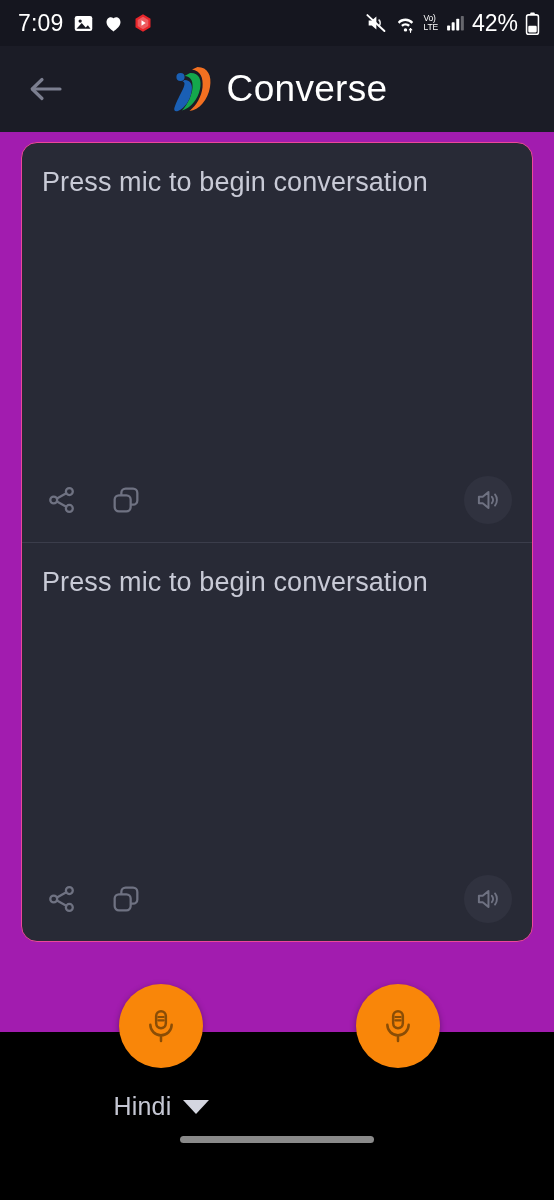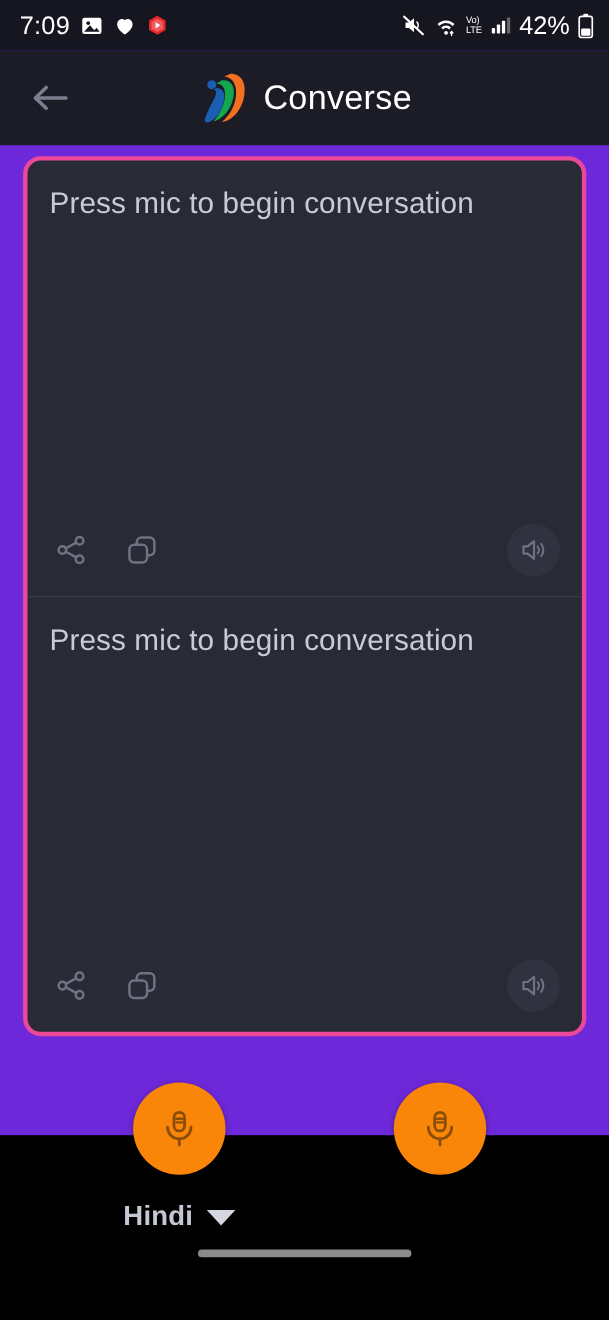--- a/index.html
+++ b/index.html
@@ -5,21 +5,21 @@
   * { margin:0; padding:0; box-sizing:border-box; }
   html, body {
     width:554px; height:1200px;
     background:#000;
     font-family:"Liberation Sans", sans-serif;
     overflow:hidden;
   }
   .phone {
     position:relative;
     width:554px; height:1032px;
-    background:#6d28d9;
+    background:#a21caf;
     display:flex; flex-direction:column;
   }
 
   
   .statusbar {
     height:46px;
     background:#15161f;
     display:flex; align-items:center;
     padding:0 14px 0 18px;
     flex:0 0 auto;
@@ -47,28 +47,28 @@
   .backbtn {
     position:absolute; left:22px; top:50%; transform:translateY(-50%);
     width:46px; height:46px;
     display:flex; align-items:center; justify-content:center;
   }
   .titlewrap {
     margin:0 auto;
     display:flex; align-items:center; gap:14px;
   }
   .app-title {
-    color:#ffffff; font-size:31px; font-weight:400; letter-spacing:0.3px;
+    color:#ffffff; font-size:37px; font-weight:400; letter-spacing:0.3px;
   }
 
   
   .card {
     margin:10px 21px 0 21px;
     background:#282a36;
-    border:4px solid #ec4899;
+    border:1px solid #ec4899;
     border-radius:16px;
     flex:0 0 auto;
     height:800px;
     display:flex; flex-direction:column;
     overflow:hidden;
   }
   .panel {
     flex:1 1 50%;
     display:flex; flex-direction:column;
     padding:22px 20px 14px 20px;
@@ -93,21 +93,20 @@
     width:48px; height:48px; border-radius:50%;
     background:#30323f;
     display:flex; align-items:center; justify-content:center;
   }
 
   
   .controls {
     flex:1 1 auto;
     display:flex; align-items:flex-start; justify-content:space-around;
     padding:42px 40px 0 40px;
-    font-weight:bold;
   }
   .mic-col { display:flex; flex-direction:column; align-items:center; }
   .mic-btn {
     width:84px; height:84px; border-radius:50%;
     background:#f98609;
     display:flex; align-items:center; justify-content:center;
     box-shadow:0 2px 6px rgba(0,0,0,0.35);
   }
   .lang-row {
     margin-top:24px;

